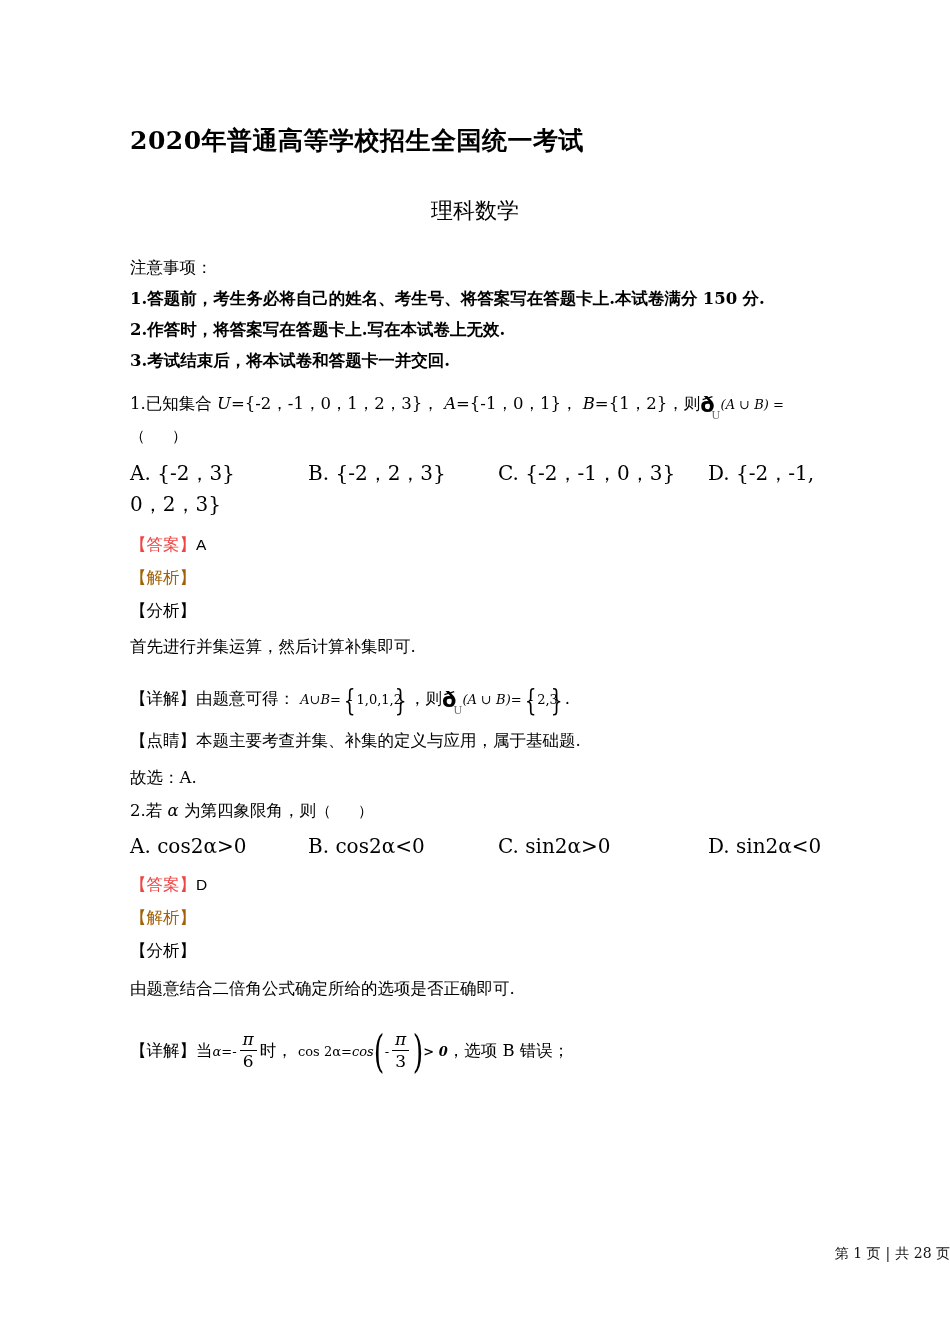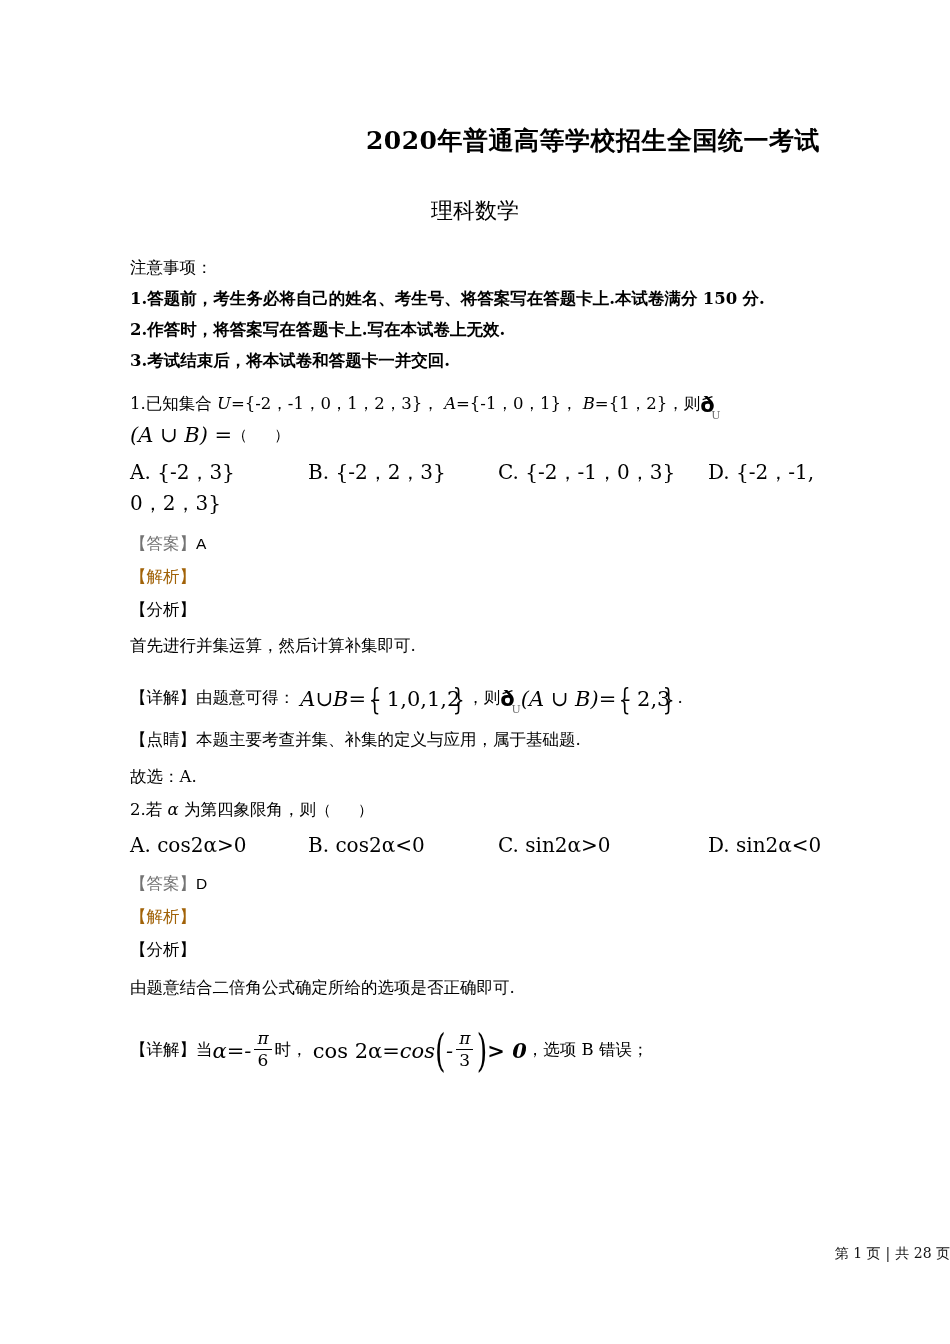--- a/index.html
+++ b/index.html
@@ -19,21 +19,21 @@
     position: absolute;
     left: 0; top: 0;
     width: 950px;
     height: 1344px;
     box-sizing: border-box;
     padding: 0 130px 0 130px;
   }
 
   
   .doc-title {
-    text-align: right;
+    text-align: left;
     font-size: 25px;
     font-weight: bold;
     letter-spacing: 0.5px;
     margin: 0;
     padding-top: 124px;
     line-height: 34px;
     font-family: "DejaVu Serif", "Liberation Serif", serif;
   }
   .doc-subtitle {
     text-align: center;
@@ -64,41 +64,41 @@
     line-height: 31px;
     display: block;
     white-space: nowrap;
   }
   .opt-row .opt {
     display: inline-block;
   }
 
   
   .tag-blue {
-    color: #737373;
+    color: #ef4444;
   }
   .tag-blue-light {
     color: #a16207;
   }
 
   .ans-line {
     font-size: 16.5px;
     line-height: 33px;
   }
   .ans-letter {
     font-family: "Liberation Sans", sans-serif;
     font-size: 15.5px;
     color: #000;
   }
 
   
   .math {
     font-family: "DejaVu Serif", "Liberation Serif", serif;
     font-style: italic;
-    font-size: 21px;
+    font-size: 13px;
     white-space: nowrap;
     vertical-align: middle;
   }
   .math .up { font-style: normal; }
   .mtxt { font-style: normal; }
   .brace-set {
     display: inline-block;
     position: relative;
     font-style: normal;
     padding: 0 7px;

